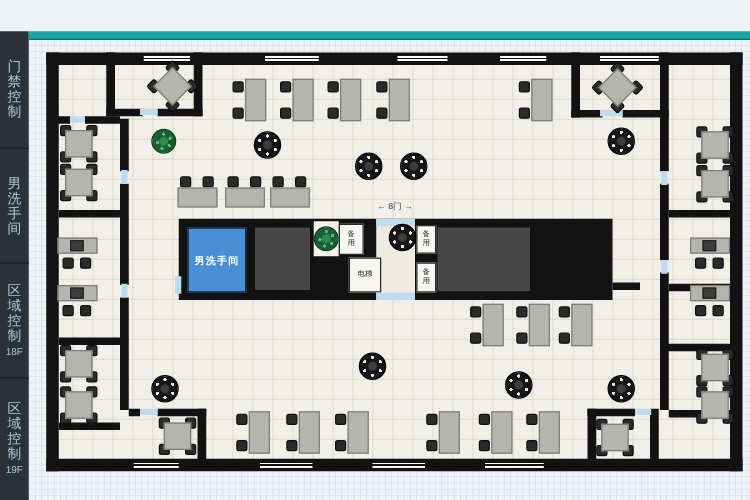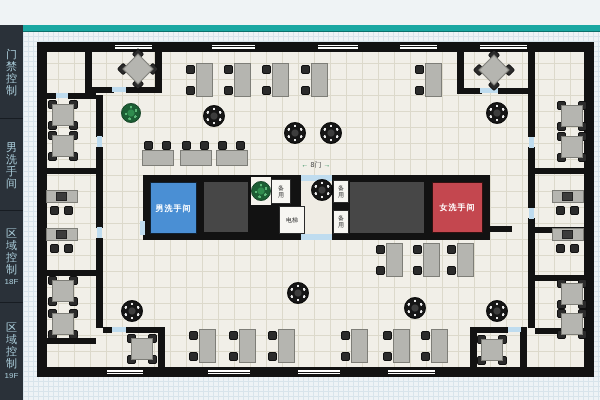--- a/index.html
+++ b/index.html
@@ -109,23 +109,20 @@
   <div class="abs room" style="left:301px;top:175px;width:31px;height:65px;background:#efece4;"></div>
   <div class="abs door" style="left:301px;top:175px;width:31px;height:6px;"></div>
   <div class="abs door" style="left:301px;top:234px;width:31px;height:6px;"></div>
   <div class="abs small-room" style="left:333px;top:180px;width:14px;height:21px;">
     <span class="vlabel">备用</span>
   </div>
   <div class="abs small-room" style="left:333px;top:210px;width:14px;height:22px;">
     <span class="vlabel">备用</span>
   </div>
   <div class="abs room" style="left:350px;top:182px;width:74px;height:51px;background:#474747;"></div>
-  <div class="abs room" style="left:432px;top:182px;width:51px;height:51px;background:#c4474f;border:1px solid #311;">
-    <div class="room-label">女洗手间</div>
-  </div>
 
   <div class="abs" id="door-sign" style="left:286px;top:160px;">
     <span class="arr">←</span>
     <span>8门</span>
     <span class="arr">→</span>
   </div>
 
 <div class="abs wall" style="left: 37px; top: 42px; width: 557px; height: 10px;"></div>
     <div class="abs wall" style="left: 37px; top: 367px; width: 557px; height: 10px;"></div>
     <div class="abs wall" style="left: 37px; top: 42px; width: 10px; height: 335px;"></div>

